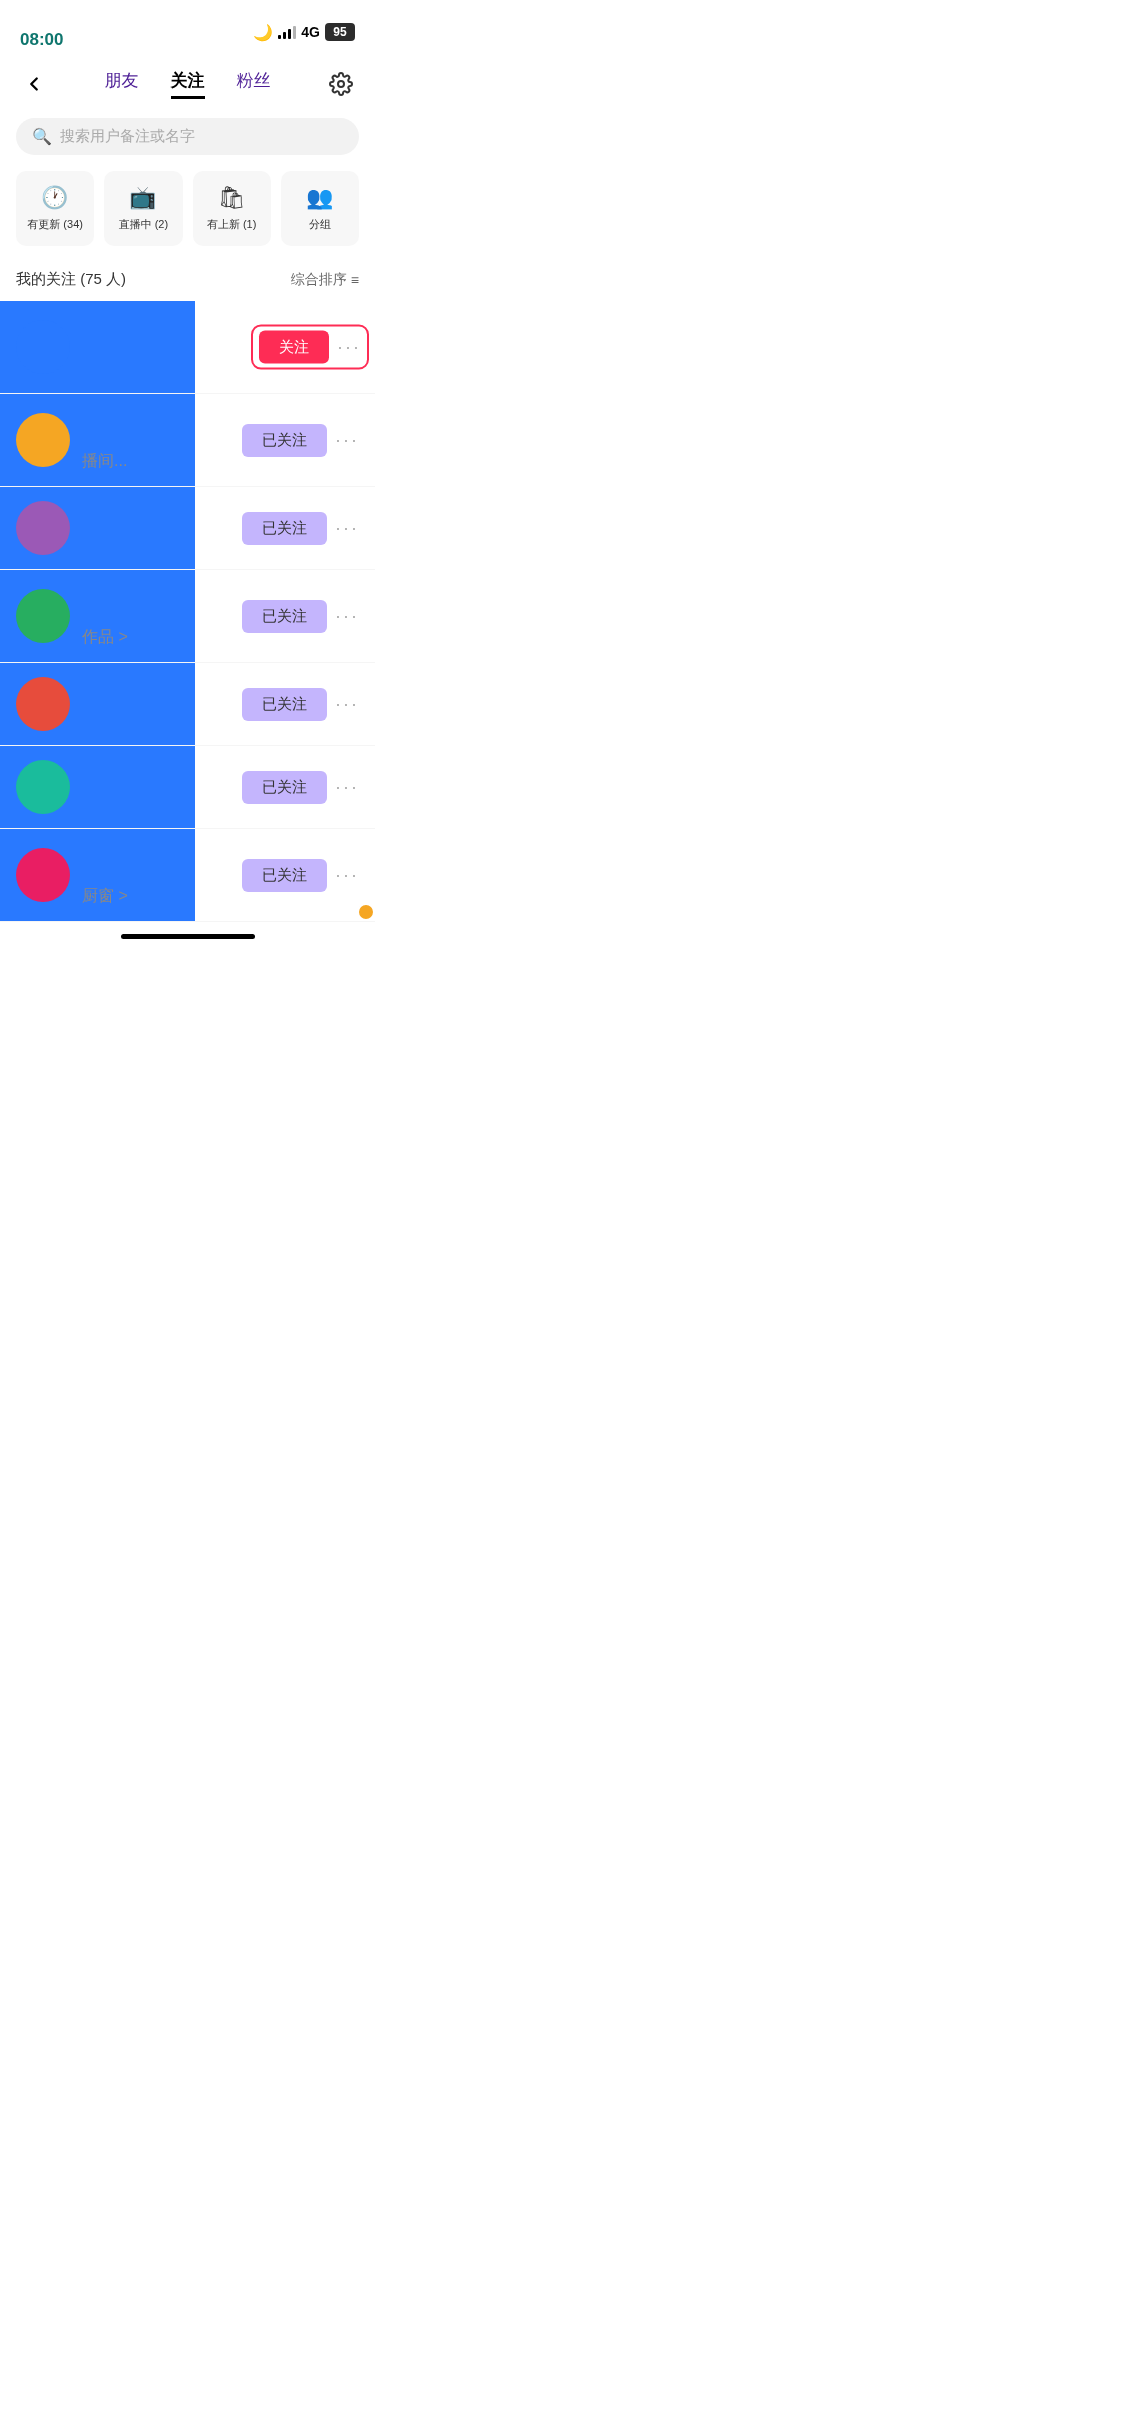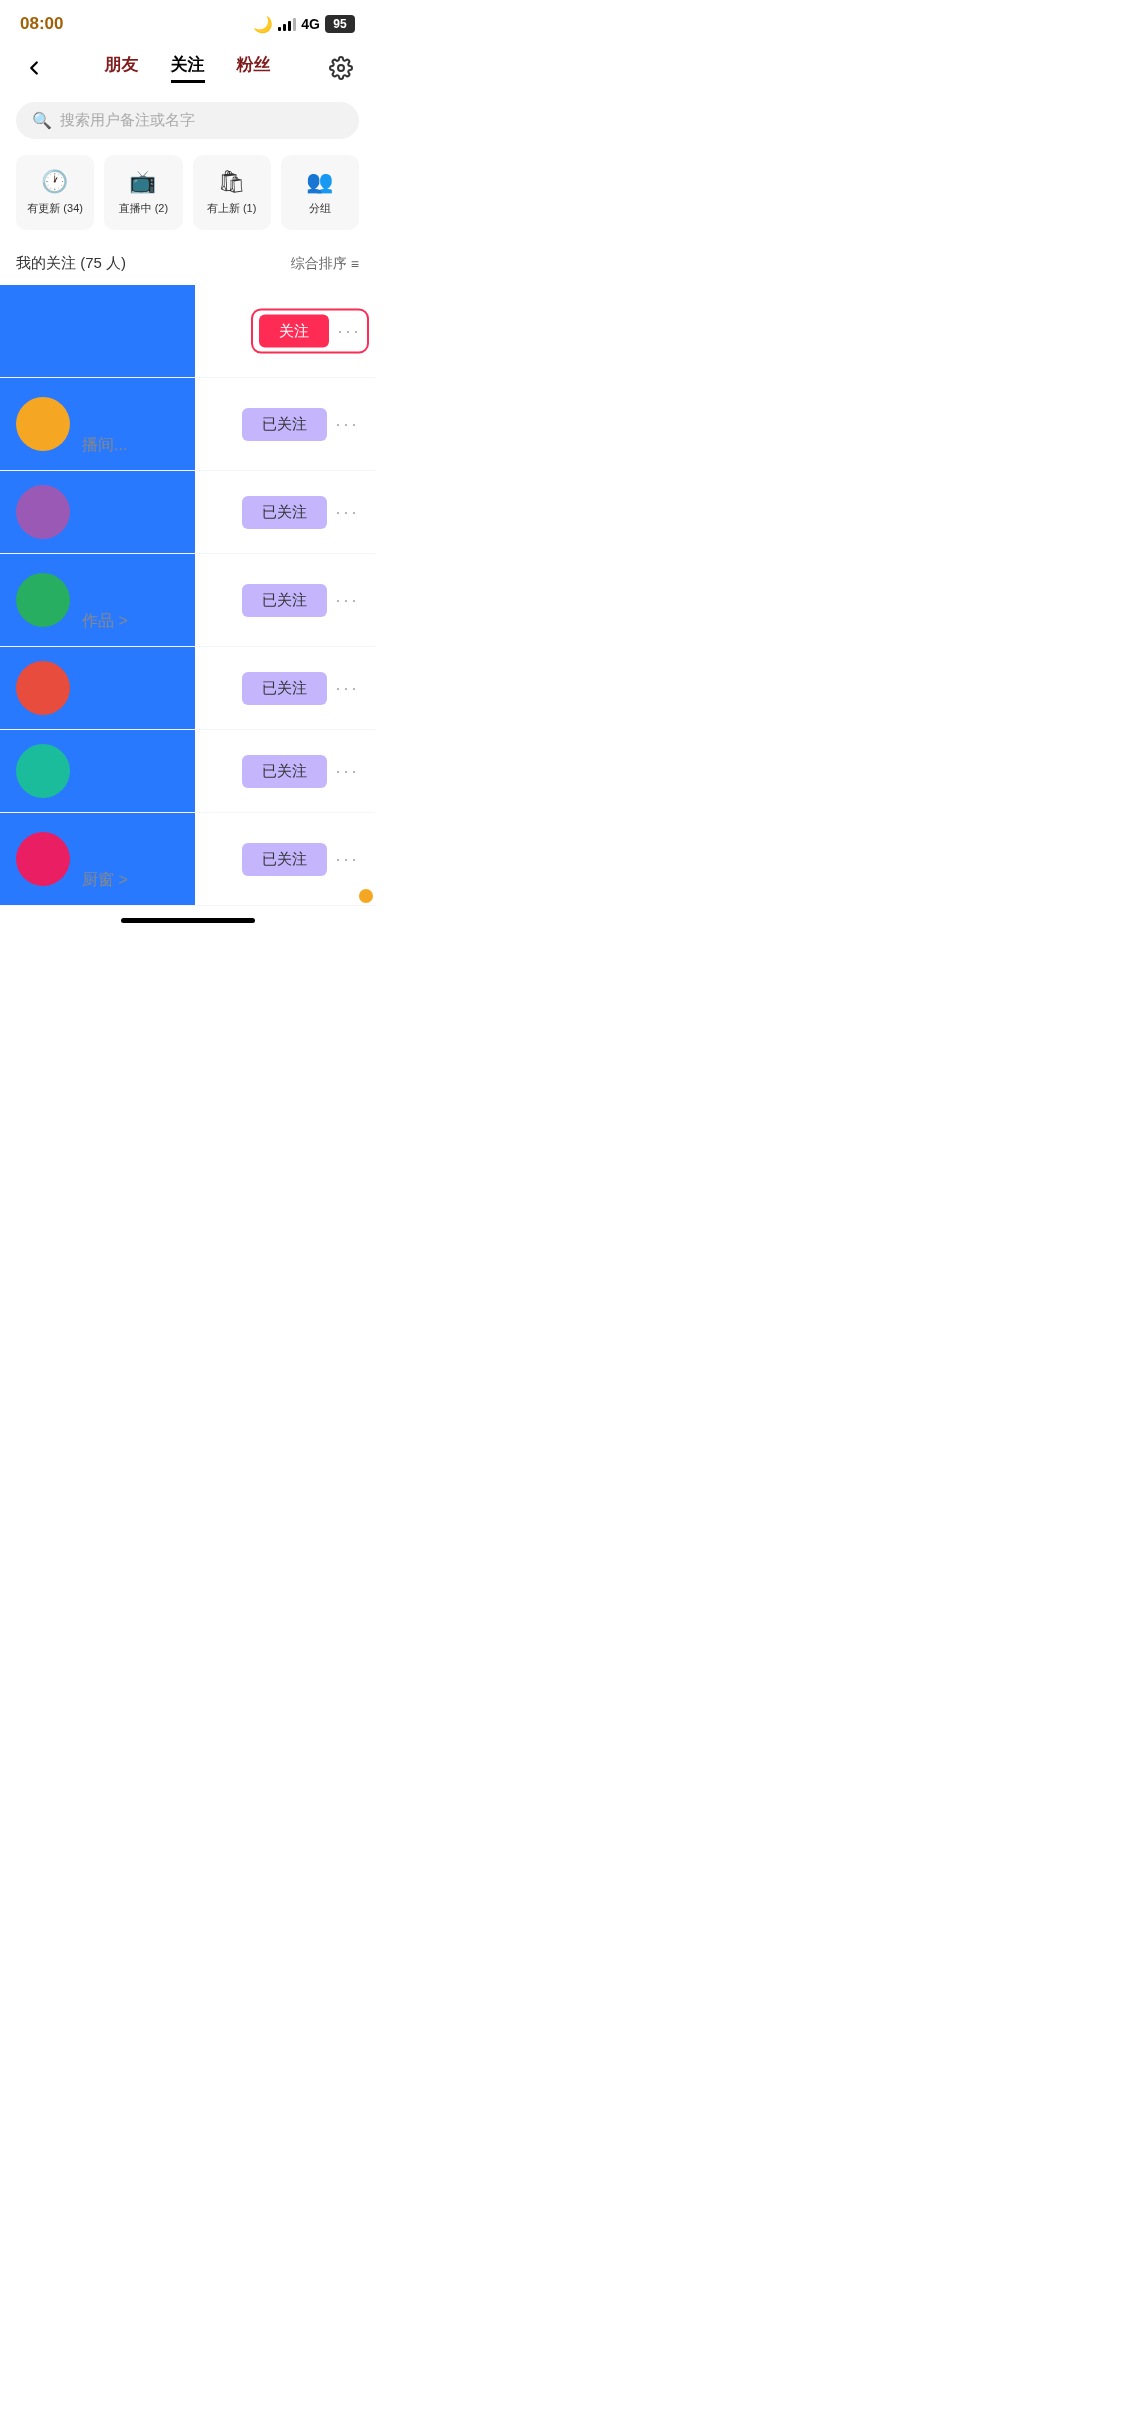--- a/index.html
+++ b/index.html
@@ -17,21 +17,22 @@
     .status-bar {
       display: flex;
       justify-content: space-between;
       align-items: center;
       padding: 14px 20px 6px;
       background: #fff;
     }
     .status-time {
       font-size: 17px;
       font-weight: 600;
-      color: #a16207;
+      color: #0f766e;
+      margin-top: 16px;
     }
     .status-right {
       display: flex;
       align-items: center;
       gap: 5px;
     }
     .status-signal {
       display: flex;
       align-items: flex-end;
       gap: 2px;
@@ -84,24 +85,23 @@
       height: 22px;
     }
     .nav-tabs {
       display: flex;
       flex: 1;
       justify-content: center;
       gap: 32px;
     }
     .nav-tab {
       font-size: 17px;
-      color: #7f1d1d;
+      color: #4c1d95;
       cursor: pointer;
       padding-bottom: 4px;
-      font-weight: bold;
     }
     .nav-tab.active {
       color: #000;
       font-weight: 600;
       border-bottom: 3px solid #000;
     }
     .nav-settings {
       width: 36px;
       height: 36px;
       display: flex;

